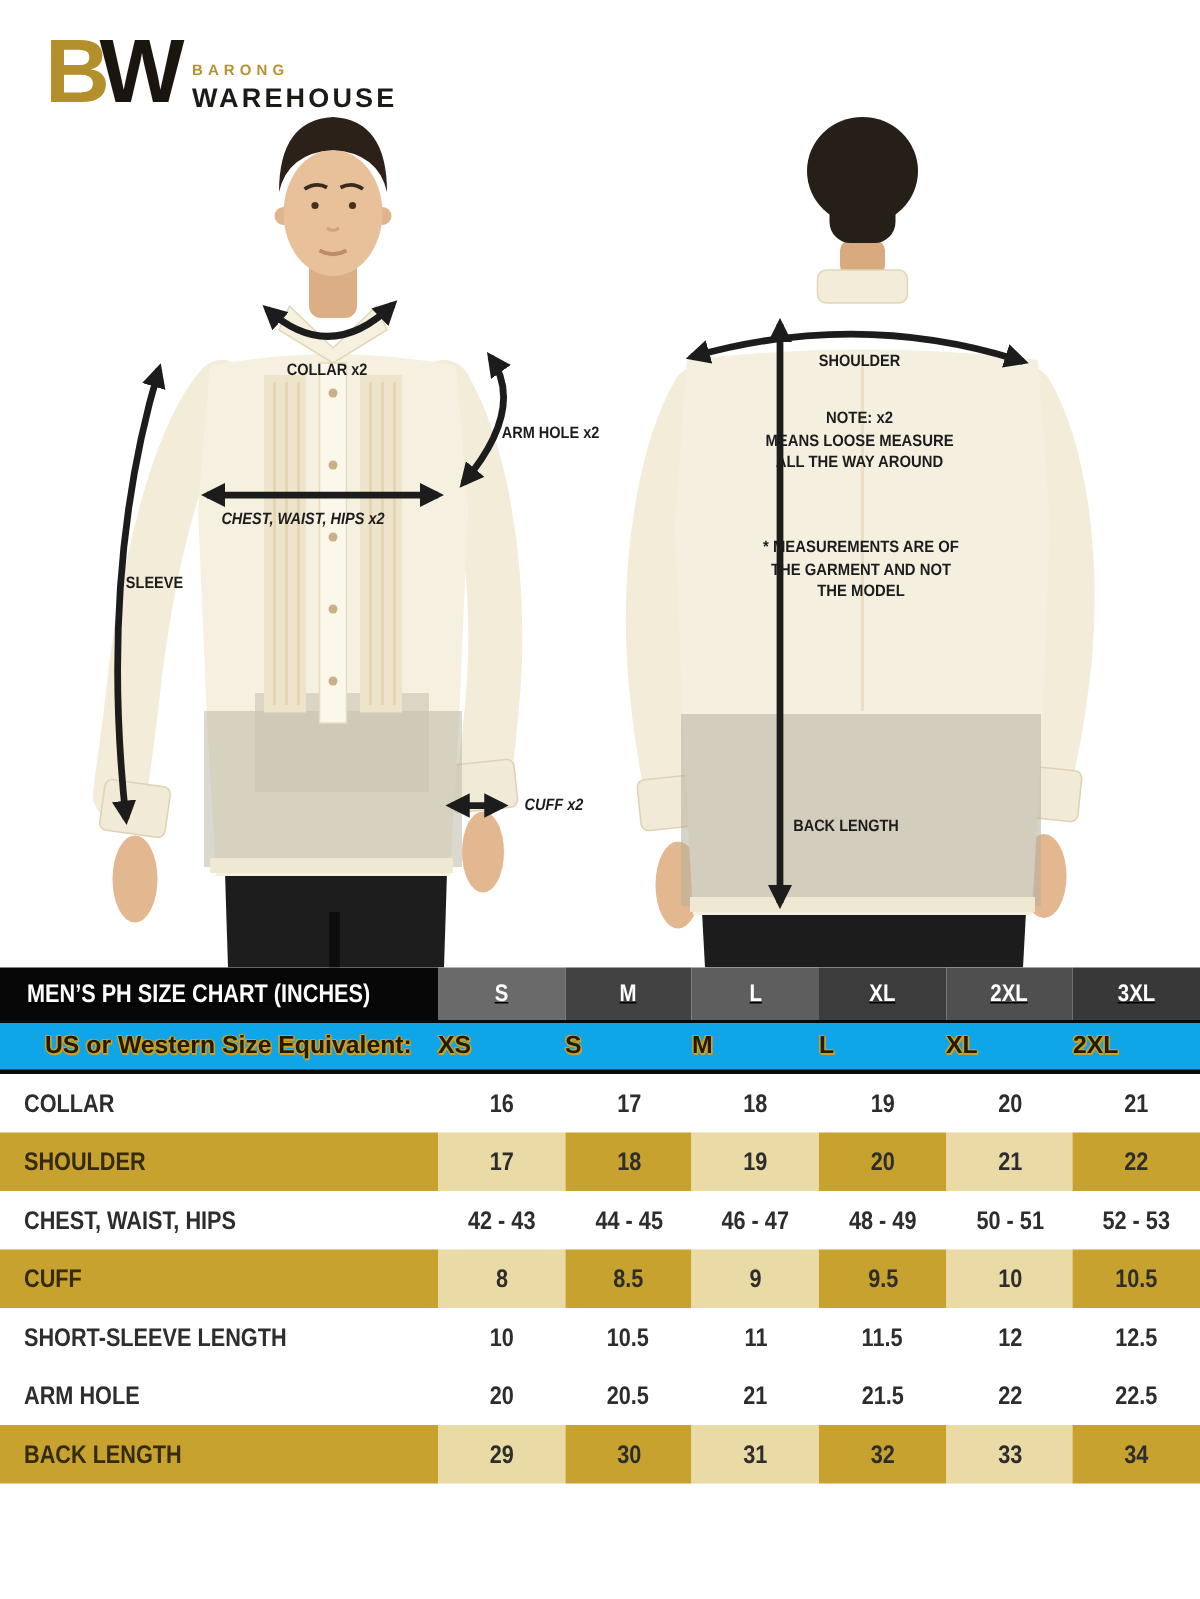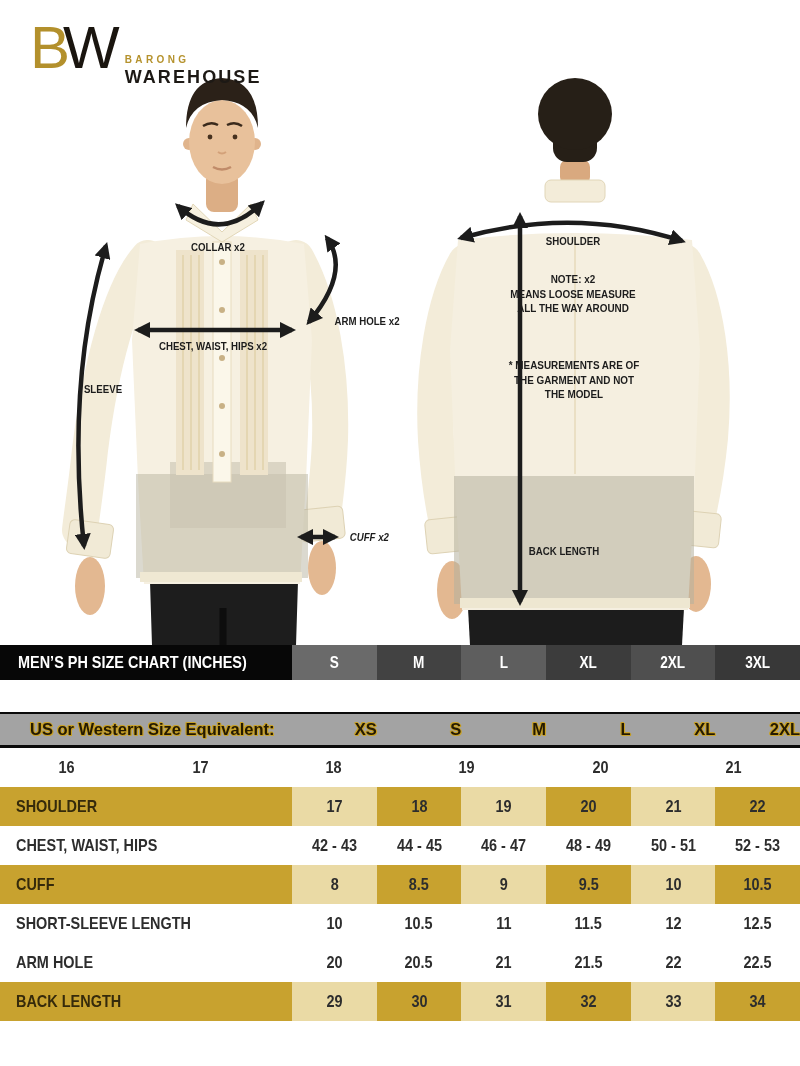--- a/index.html
+++ b/index.html
@@ -1,64 +1,64 @@
 <!DOCTYPE html>
 <html><head>
 <meta charset="utf-8">
 <style>
   html,body { margin:0; padding:0; background:#ffffff; }
   body { width:800px; height:1066px; font-family:"Liberation Sans", sans-serif; }
   .page { position:relative; width:800px; height:1066px; background:#fff; overflow:hidden; }
 
   
   .logo { position:absolute; left:30px; top:22px; display:flex; align-items:flex-start; }
-  .logo-letters { font-size:60px; font-weight:400; line-height:52px; letter-spacing:-7px; }
+  .logo-letters { font-size:60px; font-weight:700; line-height:52px; letter-spacing:-7px; }
   .logo-b { color:#b3902c; }
   .logo-w { color:#1a150f; }
-  .logo-text { margin-left:12px; margin-top:32px; }
+  .logo-text { margin-left:12px; margin-top:20px; }
   .logo-line1 { color:#b5922d; font-size:10px; font-weight:700; letter-spacing:3.4px; }
   .logo-line2 { color:#1d1915; font-size:18px; font-weight:700; letter-spacing:2.1px; margin-top:2px; }
 
   
   .photo-area { position:absolute; left:0; top:0; width:800px; height:645px; }
   svg.figures { position:absolute; left:0; top:0; }
 
   .ann { position:absolute; font-weight:700; font-size:11px; color:#1c1c1c; white-space:nowrap; }
   .ann .cx { display:inline-block; transform:scaleX(0.88); transform-origin:center; }
   .ann.centered { transform:translateX(-50%); }
   .ann-block { position:absolute; transform:translateX(-50%); text-align:center;
                font-weight:700; font-size:11px; color:#1c1c1c; line-height:14.5px; white-space:nowrap; }
   .ann-block div { transform:scaleX(0.9); transform-origin:center; }
 
   
   .size-table { position:absolute; left:0; top:645px; width:800px; }
   .size-table * { box-sizing:border-box; }
   .cx  { display:inline-block; transform:scaleX(0.85); transform-origin:center; white-space:nowrap; }
   .cxl { display:inline-block; transform:scaleX(0.85); transform-origin:left center; white-space:nowrap; }
 
-  .header-row { display:flex; height:35px; }
+  .header-row { display:flex; height:35px;text-decoration:underline; }
   .header-title { width:292px; background:#070707; color:#ffffff; display:flex; align-items:center;
                   padding-left:18px; font-size:17px; font-weight:700; }
   .header-sizes { flex:1; display:flex; }
   .hcell { flex:1; display:flex; align-items:center; justify-content:center;
            color:#fff; font-weight:700; font-size:16px; }
   .hcell:nth-child(1){ background:#6a6a6a; }
   .hcell:nth-child(2){ background:#424242; }
   .hcell:nth-child(3){ background:#5e5e5e; }
   .hcell:nth-child(4){ background:#3c3c3c; }
   .hcell:nth-child(5){ background:#4f4f4f; }
   .hcell:nth-child(6){ background:#383838; }
 
   .us-row { display:flex; height:36px; border-top:2px solid #0a0a0a; border-bottom:3px solid #0a0a0a;
-            background:#a3a3a3; align-items:center;margin-top:32px; }
+            background:#0ea5e9; align-items:center; }
   .goldtext { color:#241a02;
               text-shadow:1px 0 #c9a227, -1px 0 #c9a227, 0 1px #c9a227, 0 -1px #c9a227,
                           1px 1px #c9a227, -1px -1px #c9a227; }
   .us-label { width:292px; padding-left:30px; font-weight:700; font-size:16.5px; }
-  .us-cell  { flex:1; text-align:right; font-weight:700; font-size:16.5px; }
+  .us-cell  { flex:1; text-align:left; font-weight:700; font-size:16.5px; }
 
   .trow  { display:flex; height:39px; }
   .rlabel{ width:292px; display:flex; align-items:center; padding-left:16px;
            font-weight:700; font-size:17px; color:#2d2d2d; }
   .rcell { flex:1; display:flex; align-items:center; justify-content:center;
            font-weight:700; font-size:17px; color:#2d2d2d;text-align:center; }
   .trow.gold .rlabel { background:#c8a22f; color:#352a0b; }
   .trow.gold .rcell  { background:#eadaa5; }
   .trow.gold .rcell:nth-child(2n+3) { background:#c8a22f; }
   .trow.white { background:#ffffff; }
@@ -158,22 +158,22 @@
 
     <div class="logo">
       <div class="logo-letters"><span class="logo-b">B</span><span class="logo-w">W</span></div>
       <div class="logo-text">
         <div class="logo-line1">BARONG</div>
         <div class="logo-line2">WAREHOUSE</div>
       </div>
     </div>
 
     <div class="ann centered" style="left:218px; top:241px;"><span class="cx">COLLAR x2</span></div>
-    <div class="ann" style="left:330px; top:283px;margin-top:32px;"><span class="cx">ARM HOLE x2</span></div>
-    <div class="ann centered" style="left:213px; top:340px;"><span class="cx">CHEST, WAIST, HIPS x2</span></div>
+    <div class="ann" style="left:330px; top:283px;"><span class="cx">ARM HOLE x2</span></div>
+    <div class="ann centered" style="left:202px; top:340px;font-style:italic;"><span class="cx">CHEST, WAIST, HIPS x2</span></div>
     <div class="ann centered" style="left:103px; top:383px;"><span class="cx">SLEEVE</span></div>
     <div class="ann" style="left:347px; top:531px;font-style:italic;"><span class="cx">CUFF x2</span></div>
 
     <div class="ann centered" style="left:573px; top:235px;"><span class="cx">SHOULDER</span></div>
     <div class="ann-block" style="left:573px; top:272px;">
       <div>NOTE: x2</div>
       <div>MEANS LOOSE MEASURE</div>
       <div>ALL THE WAY AROUND</div>
     </div>
     <div class="ann-block" style="left:574px; top:358px;">
@@ -217,20 +217,23 @@
       <div class="us-cell goldtext">XS</div>
       <div class="us-cell goldtext">S</div>
       <div class="us-cell goldtext">M</div>
       <div class="us-cell goldtext">L</div>
       <div class="us-cell goldtext">XL</div>
       <div class="us-cell goldtext">2XL</div>
     </div>
 
     <div id="table-body">
   <div class="trow white">
+    <div class="rlabel">
+            <span class="cxl">COLLAR</span>
+          </div>
     <div class="rcell">
             <span class="cx">16</span>
           </div>
     <div class="rcell">
             <span class="cx">17</span>
           </div>
     <div class="rcell">
             <span class="cx">18</span>
           </div>
     <div class="rcell">

